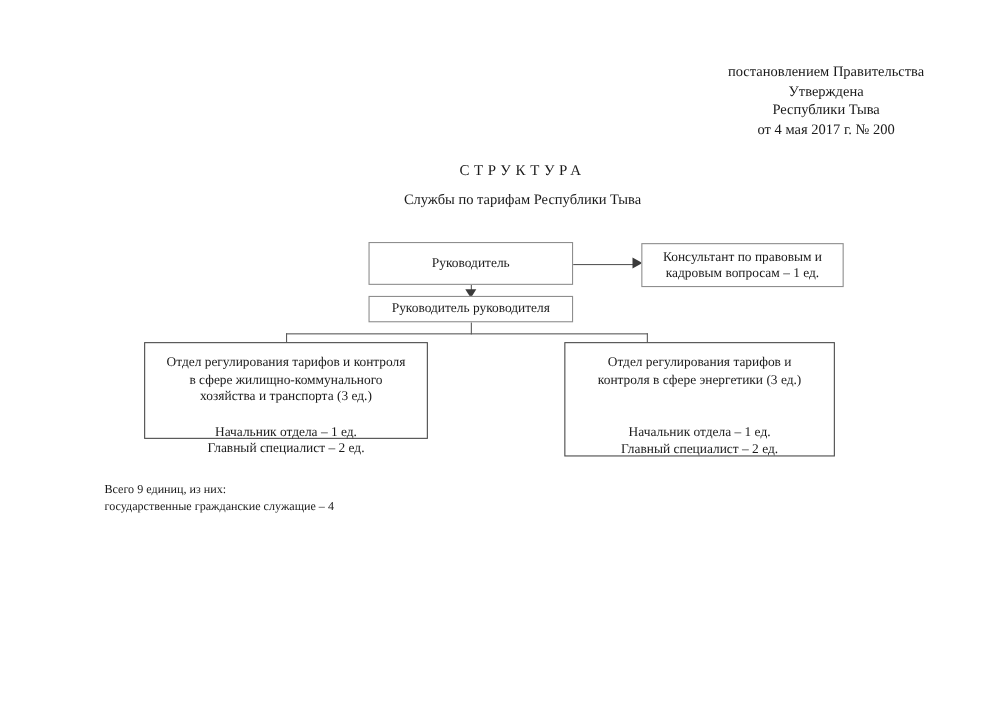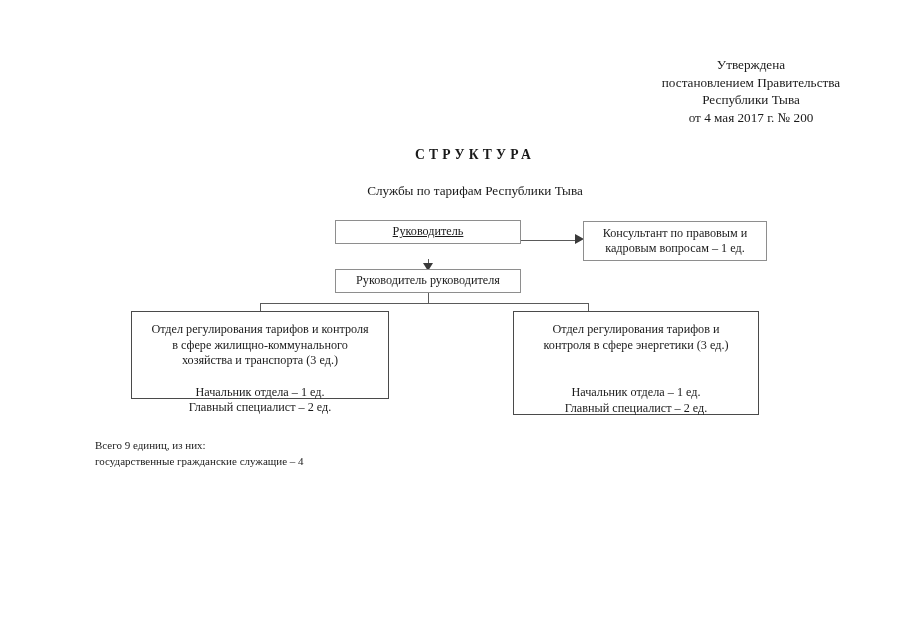--- a/index.html
+++ b/index.html
@@ -35,28 +35,28 @@
   
   #title-block {
     position: absolute;
     left: 250px;
     top: 146px;
     width: 450px;
     text-align: center;
   }
   .title-main {
     font-size: 13.6px;
-    font-weight: bold;
+    font-weight: normal;
     letter-spacing: 4.2px;
     line-height: 18px;
   }
   .title-sub {
     font-size: 13.2px;
     line-height: 18px;
-    margin-top: 18px;
+    margin-top: 8px;
   }
 
   
   .box {
     position: absolute;
     background: #ffffff;
     box-sizing: border-box;
     display: flex;
     align-items: center;
     justify-content: center;
@@ -65,21 +65,21 @@
   .box .box-text {
     font-size: 12.2px;
     line-height: 15.5px;
     padding: 0 6px;
   }
   .box-thin { border: 1px solid #8e8e8e; }
   .box-thick { border: 1.4px solid #4a4a4a; }
 
   
   #box-head {
-    left: 335px; top: 220px; width: 186px; height: 24px; text-decoration: underline;
+    left: 335px; top: 220px; width: 186px; height: 39px;
   }
   #box-deputy {
     left: 335px; top: 269px; width: 186px; height: 24px;
   }
   #box-consultant {
     left: 583px; top: 221px; width: 184px; height: 40px;
   }
   #box-dept-utilities {
     left: 131px; top: 311px; width: 258px; height: 88px;
     align-items: flex-start;
@@ -161,22 +161,22 @@
     font-size: 11px;
     line-height: 16px;
   }
 </style>
 </head>
 <body>
 
 <div id="page">
 
   <div id="approval-block">
+    <div>постановлением Правительства</div>
     <div>Утверждена</div>
-    <div>постановлением Правительства</div>
     <div>Республики Тыва</div>
     <div>от 4 мая 2017 г. № 200</div>
   </div>
 
   <div id="title-block">
     <div class="title-main">СТРУКТУРА</div>
     <div class="title-sub">Службы по тарифам Республики Тыва</div>
   </div>
 
   <div class="conn conn-h" id="conn-head-consultant-line"></div>

